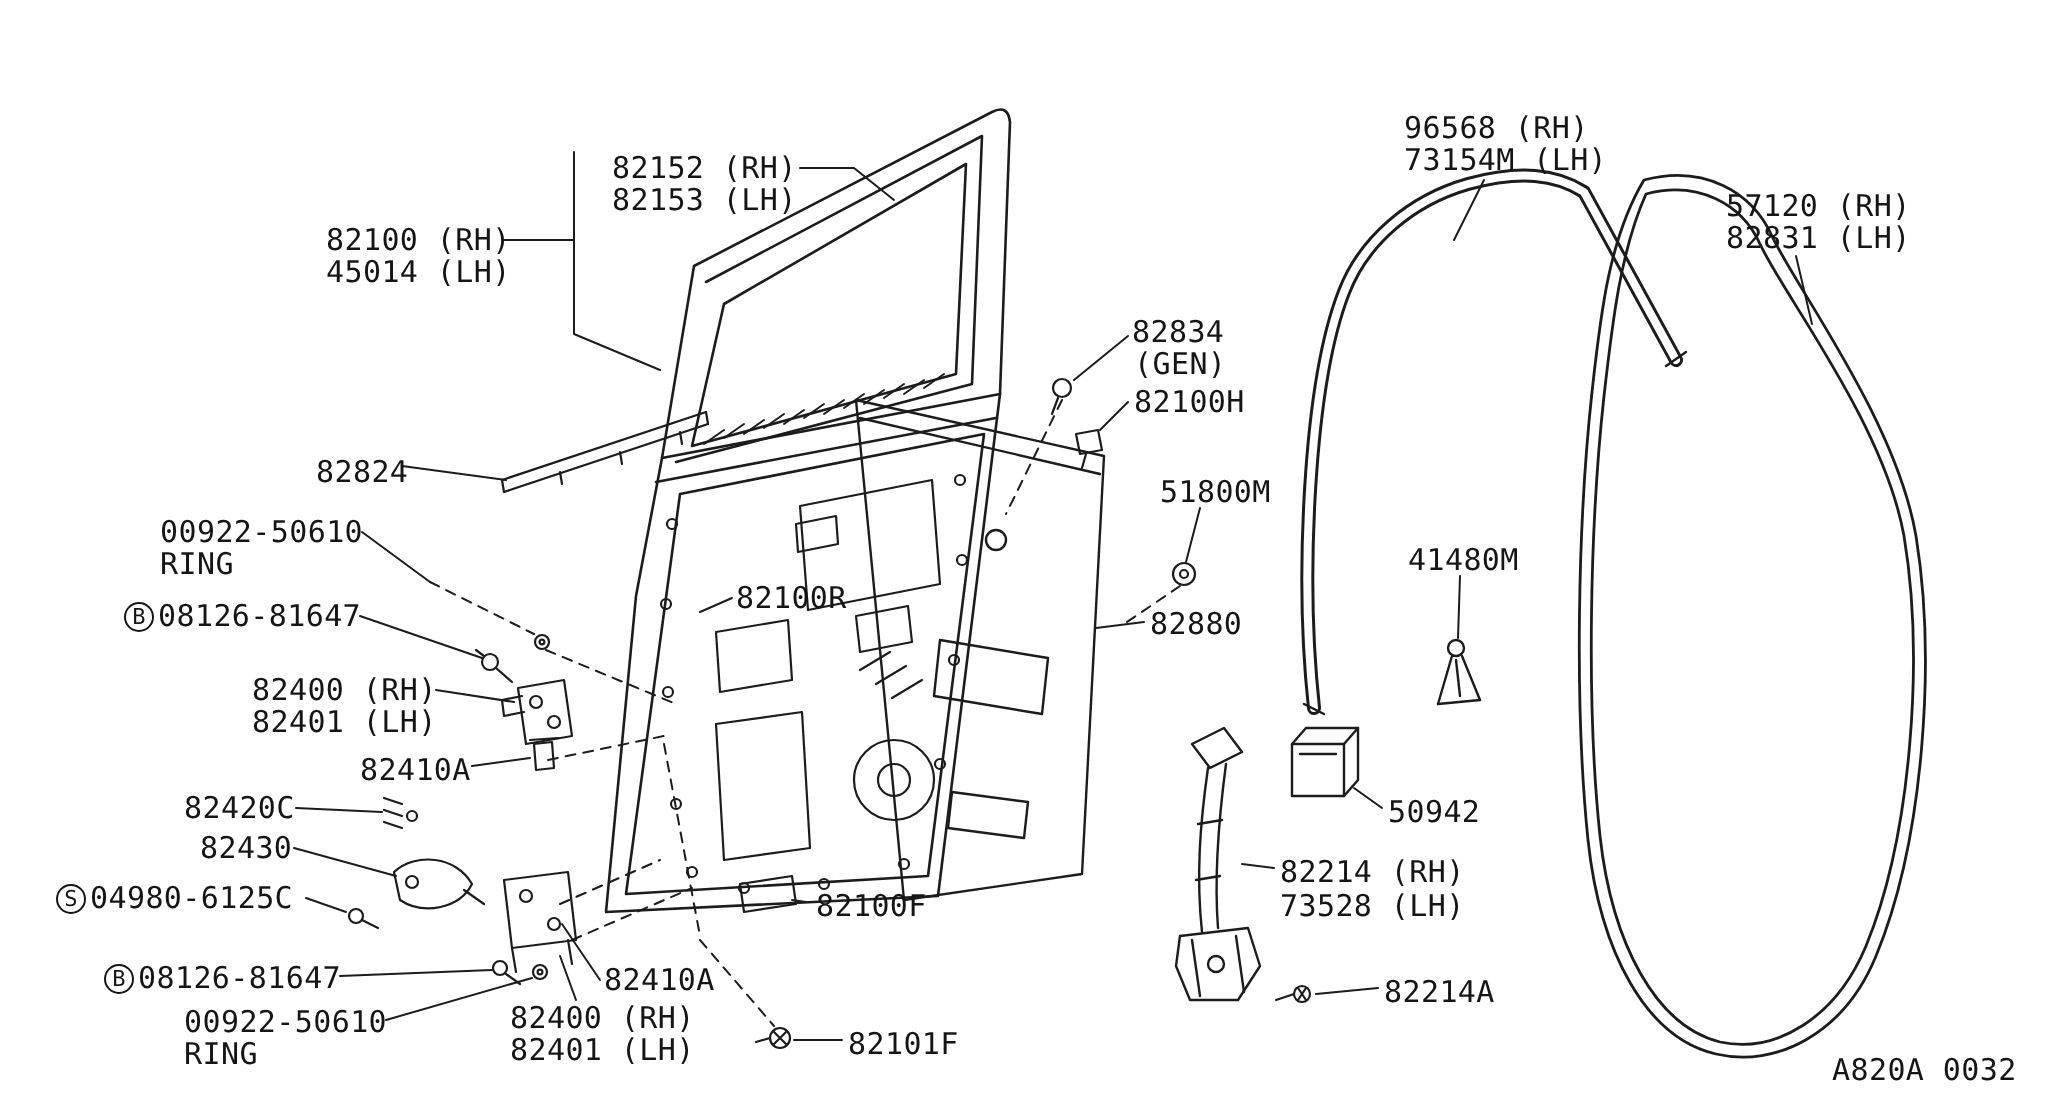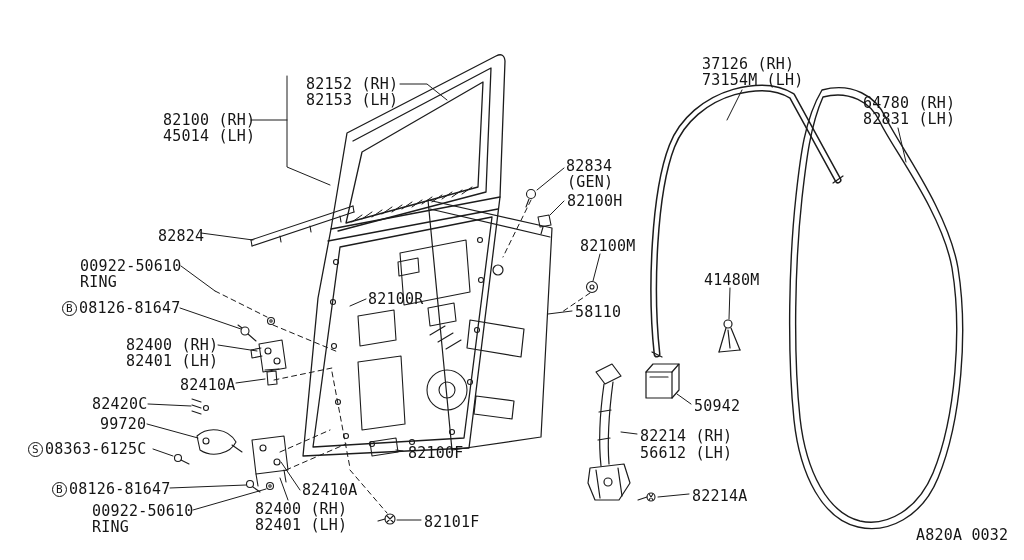--- a/index.html
+++ b/index.html
@@ -263,48 +263,48 @@
       <path d="M590,293 L562,312"></path>
       <path d="M280,452 L330,430"></path>
     </g>
   </g>
 </svg>
 
 <div class="label" style="left:306px;top:76px">82152 (RH)</div>
 <div class="label" style="left:306px;top:92px">82153 (LH)</div>
 <div class="label" style="left:163px;top:112px">82100 (RH)</div>
 <div class="label" style="left:163px;top:128px">45014 (LH)</div>
-<div class="label" style="left:702px;top:56px">37126 (RH)</div>
+<div class="label" style="left:702px;top:56px">96568 (RH)</div>
 <div class="label" style="left:702px;top:72px">73154M (LH)</div>
-<div class="label" style="left:863px;top:95px">64780 (RH)</div>
+<div class="label" style="left:863px;top:95px">57120 (RH)</div>
 <div class="label" style="left:863px;top:111px">82831 (LH)</div>
 <div class="label" style="left:566px;top:158px">82834</div>
 <div class="label" style="left:567px;top:174px">(GEN)</div>
 <div class="label" style="left:567px;top:193px">82100H</div>
 <div class="label" style="left:158px;top:228px">82824</div>
-<div class="label" style="left:580px;top:238px">82100M</div>
+<div class="label" style="left:580px;top:238px">51800M</div>
 <div class="label" style="left:80px;top:258px">00922-50610</div>
 <div class="label" style="left:80px;top:274px">RING</div>
 <div class="label" style="left:62px;top:300px"><span class="circ">B</span><span>08126-81647</span></div>
 <div class="label" style="left:126px;top:337px">82400 (RH)</div>
 <div class="label" style="left:126px;top:353px">82401 (LH)</div>
 <div class="label" style="left:180px;top:377px">82410A</div>
 <div class="label" style="left:92px;top:396px">82420C</div>
-<div class="label" style="left:100px;top:416px">99720</div>
-<div class="label" style="left:28px;top:441px"><span class="circ">S</span><span>08363-6125C</span></div>
+<div class="label" style="left:100px;top:416px">82430</div>
+<div class="label" style="left:28px;top:441px"><span class="circ">S</span><span>04980-6125C</span></div>
 <div class="label" style="left:52px;top:481px"><span class="circ">B</span><span>08126-81647</span></div>
 <div class="label" style="left:92px;top:503px">00922-50610</div>
 <div class="label" style="left:92px;top:519px">RING</div>
 <div class="label" style="left:255px;top:501px">82400 (RH)</div>
 <div class="label" style="left:255px;top:517px">82401 (LH)</div>
 <div class="label" style="left:302px;top:482px">82410A</div>
 <div class="label" style="left:424px;top:514px">82101F</div>
 <div class="label" style="left:408px;top:445px">82100F</div>
 <div class="label" style="left:368px;top:291px">82100R</div>
-<div class="label" style="left:575px;top:304px">58110</div>
+<div class="label" style="left:575px;top:304px">82880</div>
 <div class="label" style="left:704px;top:272px">41480M</div>
 <div class="label" style="left:694px;top:398px">50942</div>
 <div class="label" style="left:640px;top:428px">82214 (RH)</div>
-<div class="label" style="left:640px;top:445px">56612 (LH)</div>
+<div class="label" style="left:640px;top:445px">73528 (LH)</div>
 <div class="label" style="left:692px;top:488px">82214A</div>
 <div class="label" style="left:916px;top:527px">A820A 0032</div>
 
 </div>
 
 </body></html>

